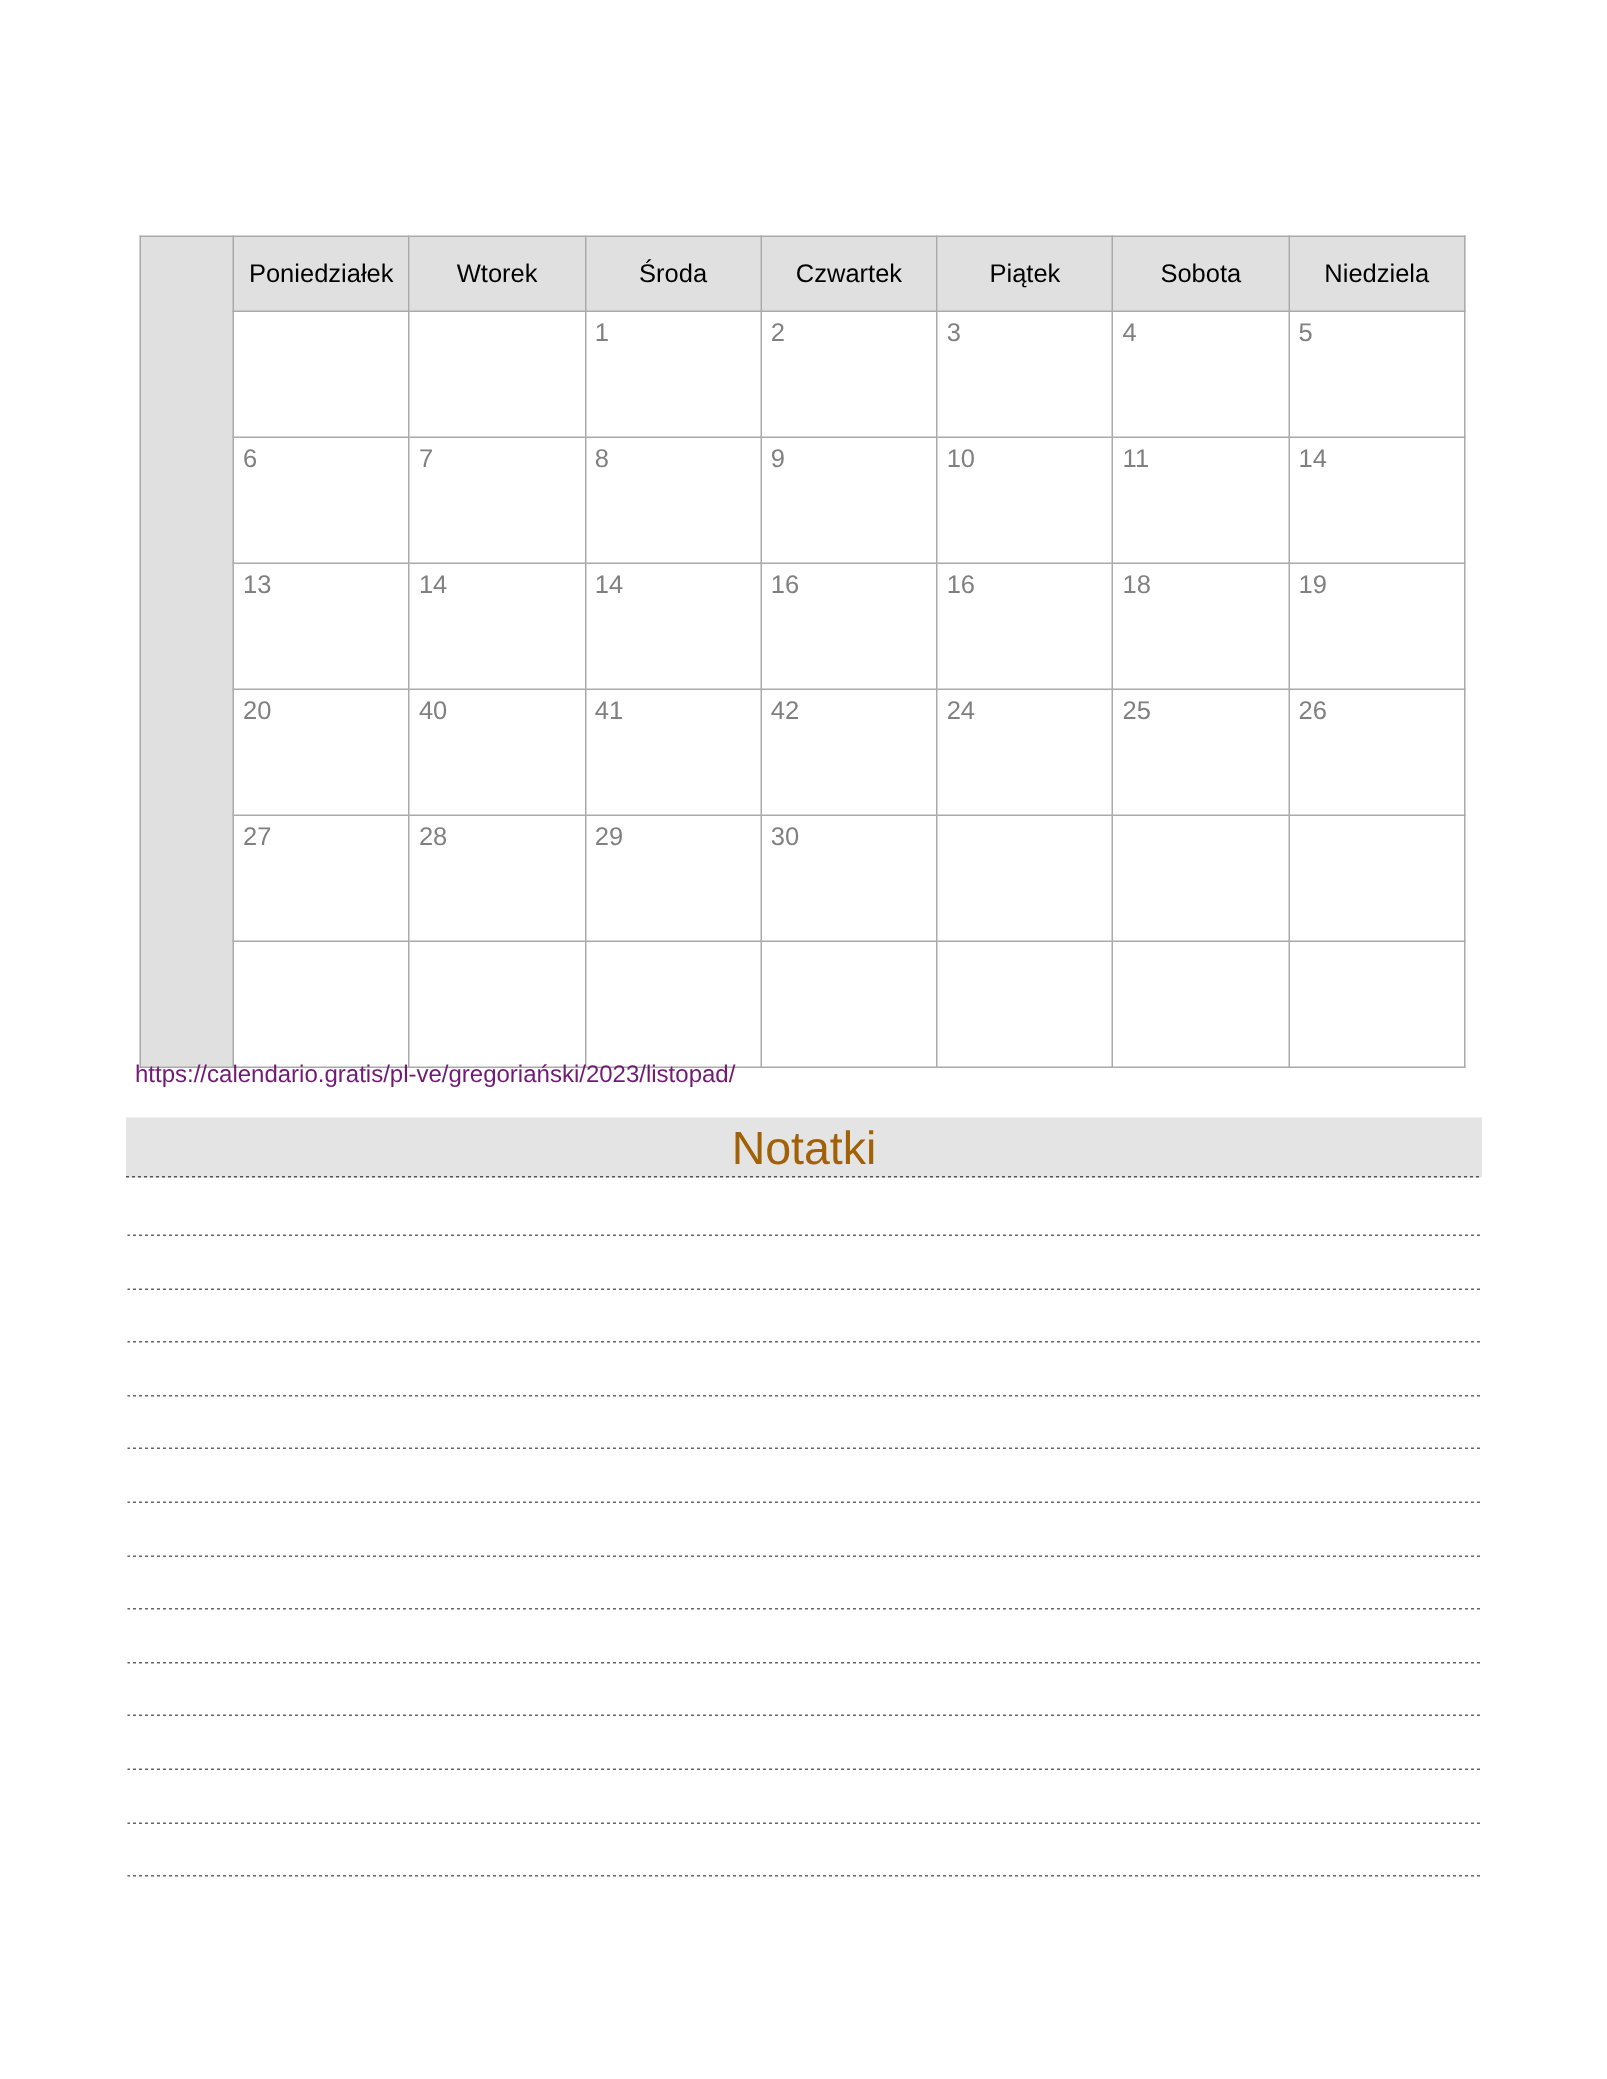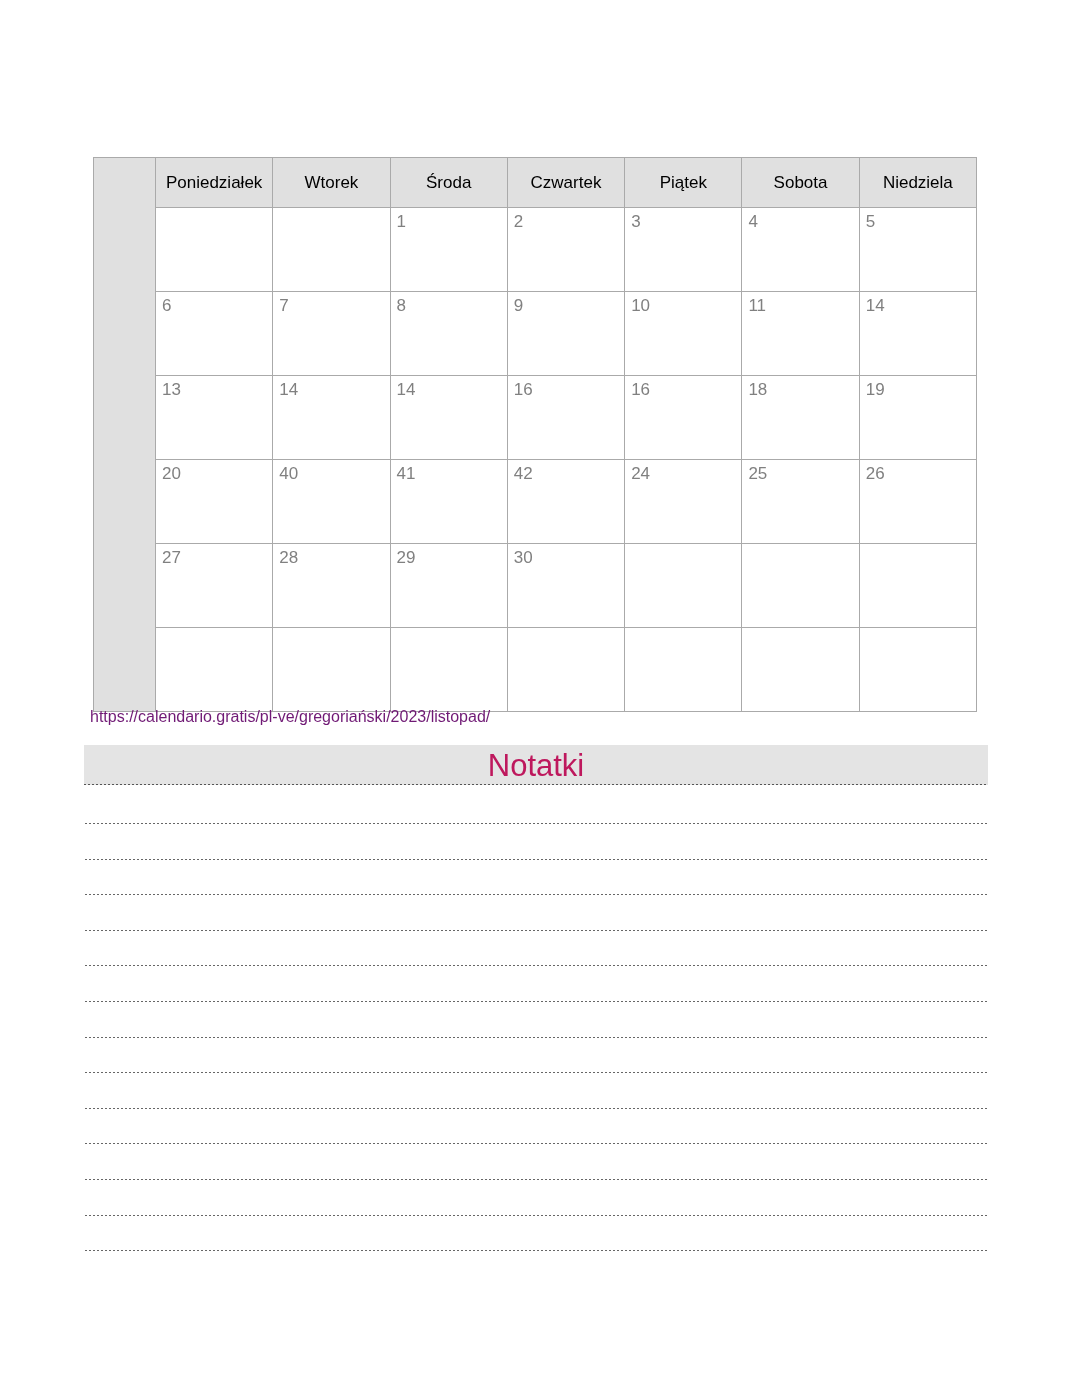--- a/index.html
+++ b/index.html
@@ -77,21 +77,21 @@
     left: 84px;
     top: 745px;
     width: 904px;
     height: 40px;
     background: #e4e4e4;
     text-align: center;
   }
   .notes-band .notes-heading {
     display: inline-block;
     font-size: 31px;
-    color: #be185d;
+    color: #a16207;
     line-height: 42px;
   }
   .notes-band::after {
     content: "";
     position: absolute;
     left: 0;
     bottom: 0;
     width: 100%;
     height: 1px;
     background-image: repeating-linear-gradient(to right, #555 0px, #555 2px, transparent 2px, transparent 4px);

